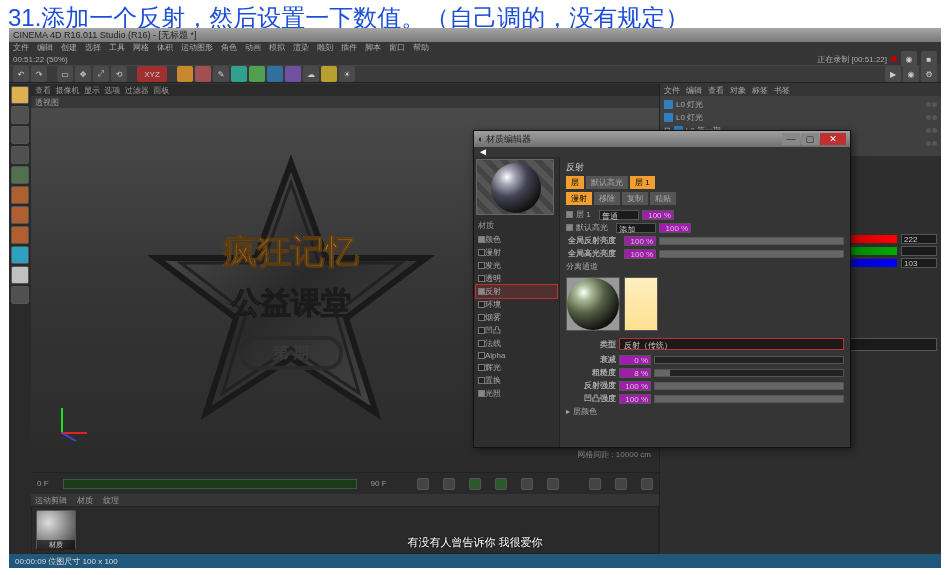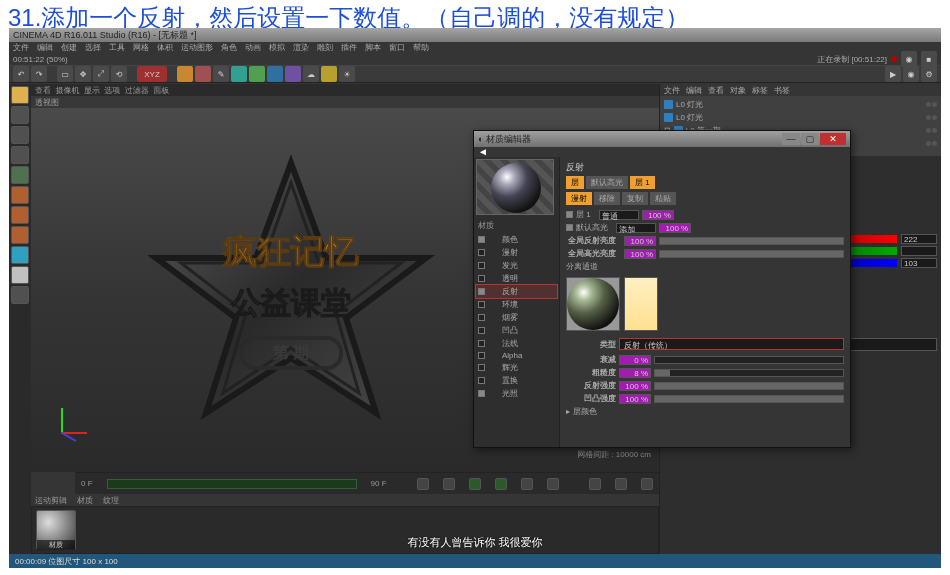--- a/index.html
+++ b/index.html
@@ -29,21 +29,21 @@
 .viewport-area { flex:1; display:flex; flex-direction:column; }
 .view-tabs { height:12px; background:#2a2a2a; display:flex; align-items:center; padding:0 4px; font-size:8px; color:#999;}
 .viewport { flex:1; background: linear-gradient(180deg,#4a4a4a 0%, #353535 50%, #2a2a2a 100%); position:relative; }
 .star-render { position:absolute; top:30px; left:110px; width:300px; height:320px; }
 .star-shape { position:absolute; width:100%; height:100%; }
 .axis-widget { position:absolute; bottom:18px; left:10px; width:50px; height:50px; }
 .axis-x { position:absolute; bottom:20px; left:20px; width:26px; height:2px; background:#d22; }
 .axis-y { position:absolute; bottom:20px; left:20px; width:2px; height:26px; background:#2d2; }
 .axis-z { position:absolute; bottom:16px; left:20px; width:16px; height:2px; background:#44d; transform:rotate(30deg); }
 .grid-info { position:absolute; right:8px; bottom:12px; font-size:8px; color:#888;margin-top:40px; }
-.timeline-bar { height:22px; background:#2a2a2a; border-top:1px solid #222; display:flex; align-items:center; padding:0 6px; gap:14px; font-size:8px; color:#999;margin-left:44px;}
+.timeline-bar { height:22px; background:#2a2a2a; border-top:1px solid #222; display:flex; align-items:center; padding:0 6px; gap:14px; font-size:8px; color:#999;}
 .play-btn { width:12px; height:12px; background:#444; border:1px solid #555; border-radius:2px;}
 .play-btn.g{background:#2a5a2a;}
 .bottom-tabs { height:12px; background:#353535; display:flex; padding:0 4px; font-size:8px; color:#999; gap:10px; align-items:center;}
 .material-well { height:48px; background:#2a2a2a; border:1px solid #222; display:flex; align-items:center; padding:4px; gap:4px;}
 .mat-thumb { width:40px; height:40px; background:radial-gradient(circle at 30% 30%, #ddd, #333); border:1px solid #555; border-radius:2px; position:relative;}
 .mat-label { position:absolute; bottom:-1px; left:0; right:0; background:rgba(0,0,0,.6); font-size:7px; color:#ccc; text-align:center;}
 .right-panel { width:282px; background:#2e2e2e; border-left:1px solid #222; display:flex; flex-direction:column; font-size:8px; color:#aaa;}
 .panel-tabs { height:12px; background:#353535; display:flex; padding:0 4px; gap:6px; align-items:center;}
 .hierarchy { flex:0 0 60px; padding:2px 4px; background:#404040; overflow:hidden;}
 .hier-row { display:flex; align-items:center; gap:3px; padding:1px 0; font-size:8px;}
@@ -69,21 +69,21 @@
 .me-title { height:16px; background:linear-gradient(#a0a0a0,#707070); display:flex; align-items:center; padding:0 4px; font-size:9px; color:#222;}
 .me-icons { margin-left:auto; display:flex; gap:1px;}
 .me-close { width:26px; height:12px; background:#c03030; display:flex; align-items:center; justify-content:center; color:#fff; font-size:9px;}
 .me-min { width:18px; height:12px; background:#888; display:flex; align-items:center; justify-content:center;}
 .me-menubar { height:10px; background:#353535; display:flex; align-items:flex-end; padding:0 4px; font-size:10px; color:#fff;}
 .me-body { display:flex; height:calc(100% - 26px);}
 .me-left { width:86px; background:#2e2e2e; display:flex; flex-direction:column; padding:2px; border-right:1px solid #222;}
 .me-preview { width:78px; height:56px; background: repeating-linear-gradient(45deg,#555 0 6px,#444 6px 12px); border:1px solid #666; position:relative; margin-bottom:3px;}
 .me-sphere-lg { width:50px; height:50px; border-radius:50%; background:radial-gradient(circle at 32% 28%, #fff, #aab 15%, #445 40%, #111 75%); position:absolute; top:3px; left:14px;}
 .me-chan { font-size:8px; color:#999; padding:1px 2px; margin:1px 0;}
-.me-chan-row { display:flex; align-items:center; gap:17px; padding:1px 2px; font-size:8px;}
+.me-chan-row { display:flex; align-items:center; gap:0; padding:1px 2px; font-size:8px;}
 .me-cb { width:7px; height:7px; border:1px solid #777; background:#222;}
 .me-cb.on { background:#888;}
 .me-chan-row.hl { outline:1px solid #c03030; background:#503030;}
 .me-right { flex:1; padding:4px 6px; background:#353535; overflow:hidden;}
 .me-section { font-size:9px; color:#ccc; margin-bottom:2px;}
 .me-tabrow { display:flex; gap:2px; margin-bottom:3px;}
 .me-tab { background:#555; padding:1px 5px; font-size:8px;}
 .me-tab.active { background:#f0a030; color:#000;}
 .me-prop { display:flex; align-items:center; gap:3px; padding:1px 0; font-size:8px;}
 .me-slider { flex:1; height:8px; background:#222; position:relative; border:1px solid #555;}

